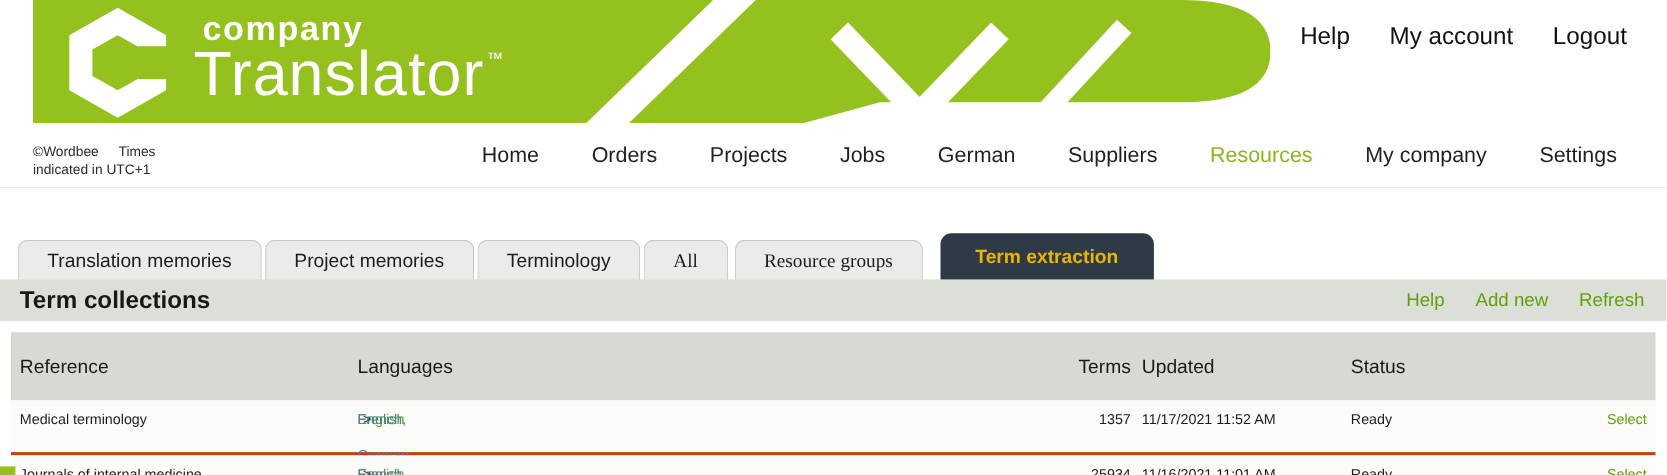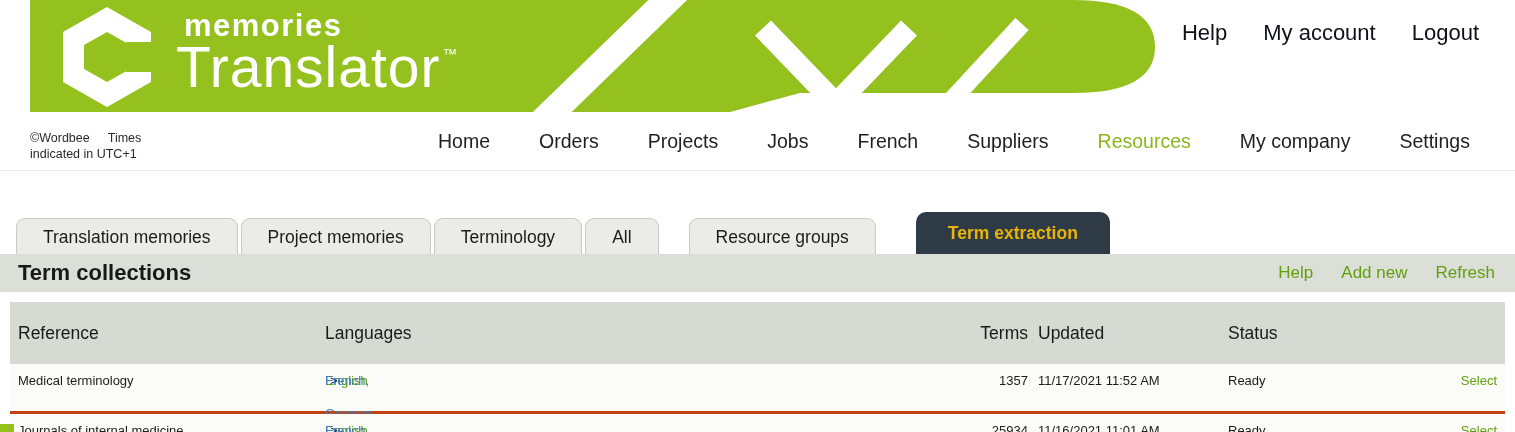--- a/index.html
+++ b/index.html
@@ -35,21 +35,21 @@
                font-size:19.5px; color:#1f1f1f; }
   .nav-items a { color:#1f1f1f; text-decoration:none; cursor:pointer; }
   .nav-items a.active { color:#8ab71d; }
 
   
   .tabs { position:absolute; left:16px; top:212px; height:43px; display:flex;
           align-items:flex-end; }
   .tab { background:#ebebe9; border:1px solid #c8c8c4; border-bottom:none;
          border-radius:9px 9px 0 0; line-height:36px; height:37px; padding:0 26px;
          font-size:17.5px; color:#1c1c1c; margin-right:3px; cursor:pointer; white-space:nowrap; }
-  .tab.gap-after { margin-right:30px; }
+  .tab.gap-after { margin-right:6px;font-family:Liberation Serif, serif; }
   .tab.active { background:#2e3b46; border:none; color:#eab308; font-weight:bold;
                 height:43px; line-height:43px; padding:0 32px; border-radius:10px 10px 0 0;
                 margin-left:10px; }
 
   
   .section-bar { position:absolute; left:0; top:254px; width:1515px; height:38px;
                  background:#dcded8; }
   .section-title { position:absolute; left:18px; top:0; line-height:38px;
                    font-size:22px; font-weight:bold; color:#181818; }
   .section-actions { position:absolute; right:20px; top:0; height:38px; display:flex;
@@ -95,21 +95,21 @@
       <line x1="733" y1="28" x2="806" y2="104" stroke="#ffffff" stroke-width="22"></line>
       <line x1="806" y1="104" x2="879" y2="28" stroke="#ffffff" stroke-width="22"></line>
       <line x1="918" y1="104" x2="992" y2="24" stroke="#ffffff" stroke-width="18"></line>
     </svg>
     <div class="logo">
       <svg class="logo-hex" width="110" height="104" viewBox="0 0 110 104">
         <polygon points="55,2 99,27 99,77 55,102 11,77 11,27" fill="#ffffff"></polygon>
         <polygon points="55,27 78,40 78,64 55,77 32,64 32,40" fill="#95c11f"></polygon>
         <rect x="74" y="37" width="38" height="30" fill="#95c11f"></rect>
       </svg>
-      <div class="logo-word">memories</div>
+      <div class="logo-word">company</div>
       <div class="logo-product">
         <span>Translator</span><sup>™</sup>
       </div>
     </div>
   </div>
 
   <div class="top-links">
     <a>Help</a>
     <a>My account</a>
     <a>Logout</a>
@@ -117,21 +117,21 @@
 
   <div class="navbar">
     <div class="copyright">
       <span class="c-left">©Wordbee</span><span>Times indicated in UTC+1</span>
     </div>
     <div class="nav-items">
       <a>Home</a>
       <a>Orders</a>
       <a>Projects</a>
       <a>Jobs</a>
-      <a>French</a>
+      <a>German</a>
       <a>Suppliers</a>
       <a class="active">Resources</a>
       <a>My company</a>
       <a>Settings</a>
     </div>
   </div>
 
   <div class="tabs">
     <div class="tab">Translation memories</div>
     <div class="tab">Project memories</div>

